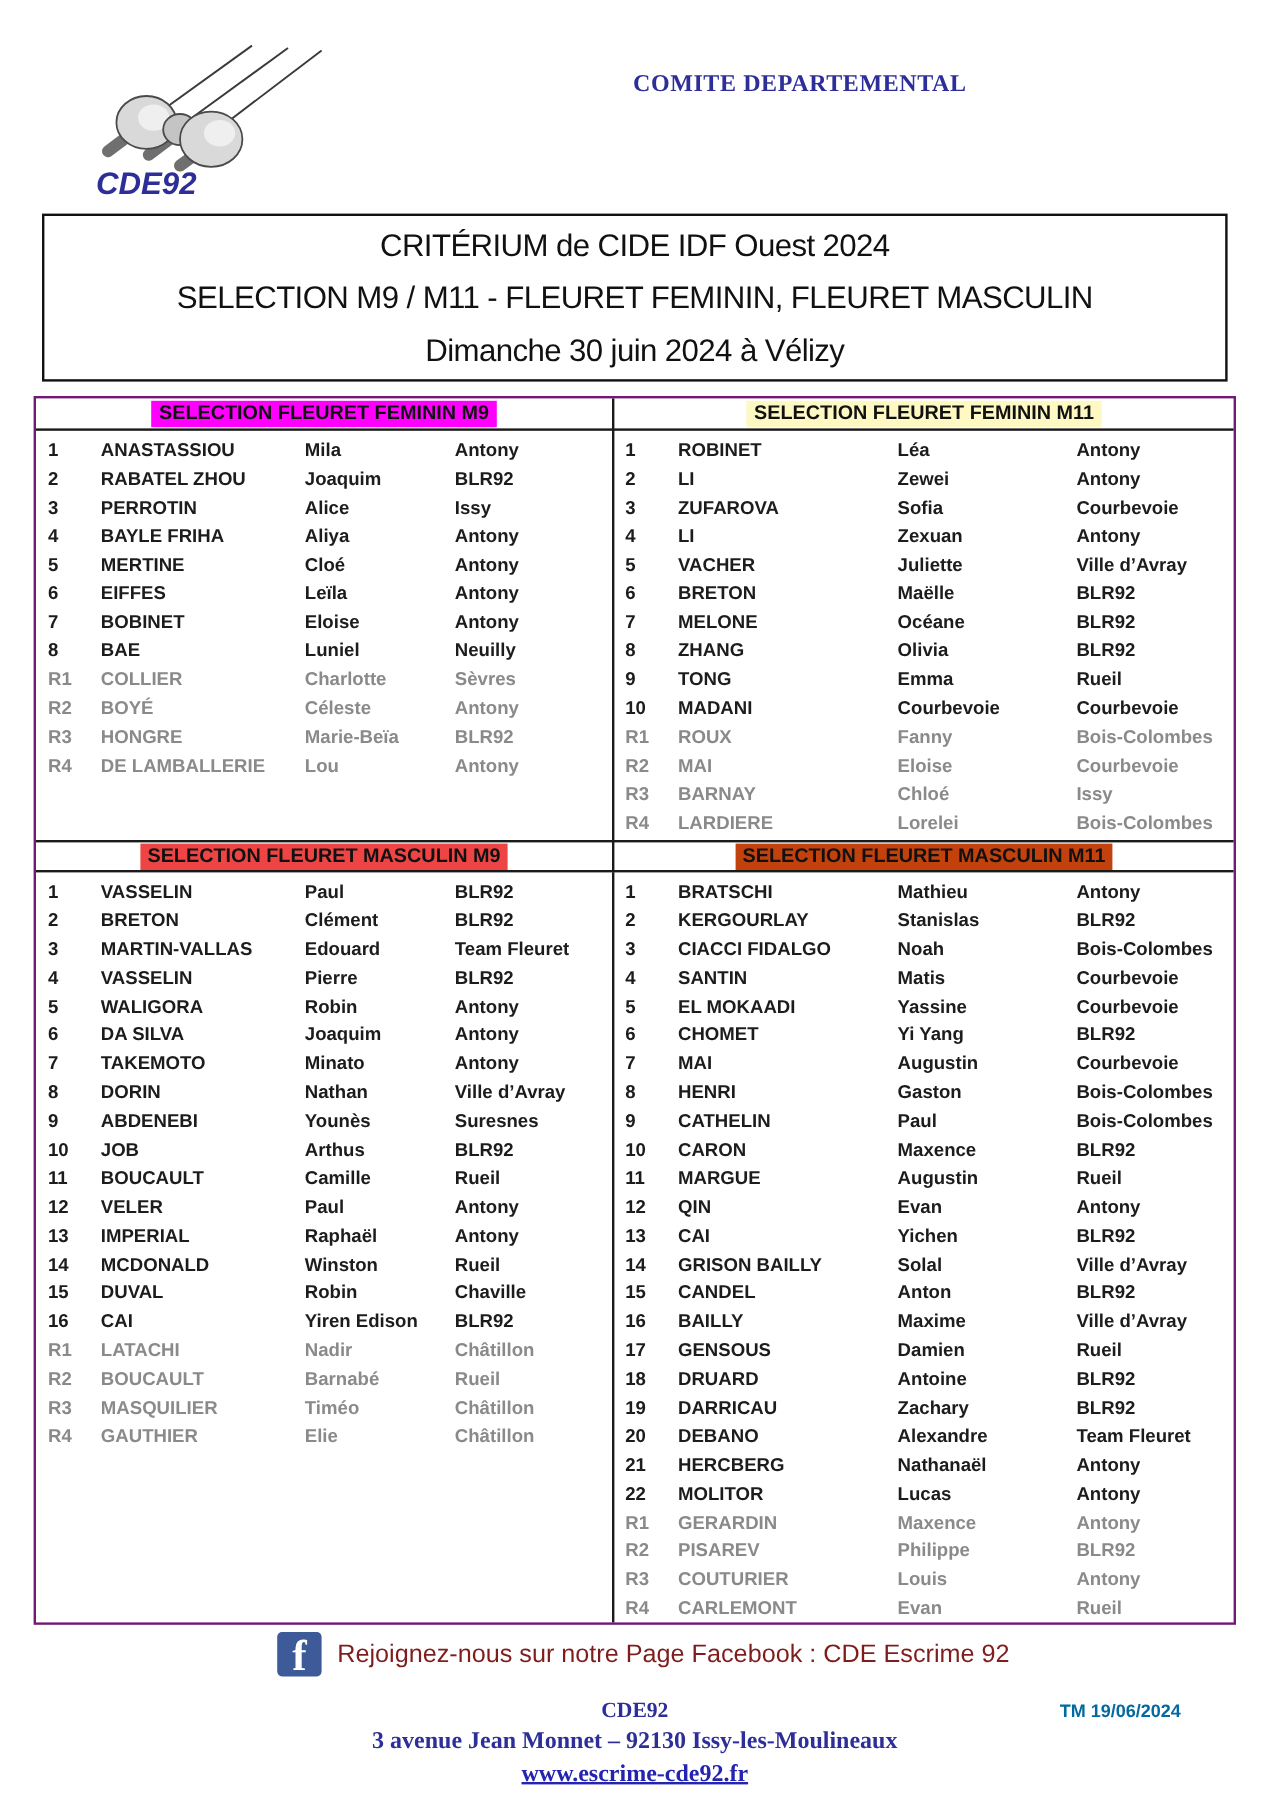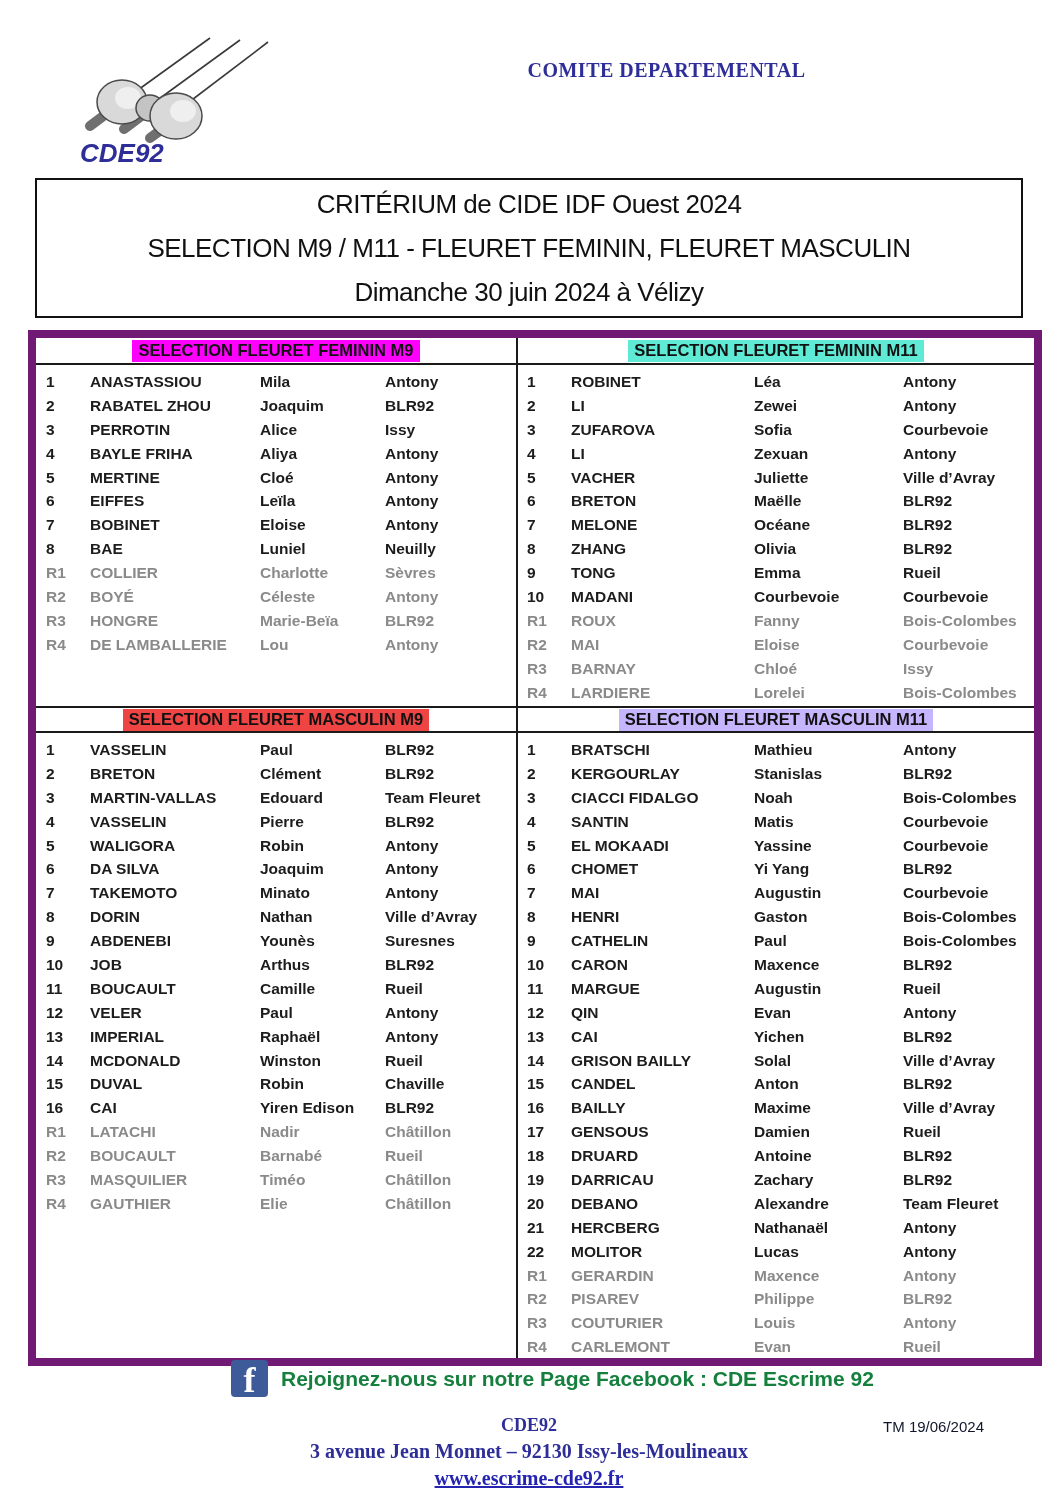--- a/index.html
+++ b/index.html
@@ -16,21 +16,21 @@
   }
   
   .title-box{
     position:absolute;left:35px;top:178px;width:984px;height:134px;
     border:2px solid #111;text-align:center;
     font-size:26px;line-height:44px;color:#111;padding-top:2px;letter-spacing:-.5px;
   }
   
   .main-box{
     position:absolute;left:28px;top:330px;width:998px;height:1020px;
-    border:8px solid #701a75;
+    border:2px solid #701a75;
     display:grid;grid-template-columns:480px 1fr;grid-template-rows:27px 341px 27px auto;
   }
   .cell-right{border-left:2px solid #1a1a1a;}
   .band-cell{
     display:flex;align-items:center;justify-content:center;
     border-bottom:2px solid #1a1a1a;overflow:hidden;
   }
   .band-cell.masc{border-top:2px solid #1a1a1a;}
   .band{
     font-weight:bold;font-size:16.5px;color:#111;padding:1px 6px 2px 6px;white-space:nowrap;
@@ -43,32 +43,32 @@
   .roster.left .row{grid-template-columns:44px 170px 125px auto;padding-left:10px;}
   .roster.right .row{grid-template-columns:44px 183px 149px auto;padding-left:9px;}
   .row.reserve{color:#8a8a8a;}
   
   .fb-row{position:absolute;left:231px;top:1360px;display:flex;align-items:center;gap:13px;}
   .fb-icon{
     width:37px;height:37px;border-radius:4px;background:#3d5a99;color:#fff;
     font-family:"Liberation Serif",serif;font-weight:bold;font-size:36px;
     display:flex;align-items:flex-end;justify-content:center;overflow:hidden;line-height:34px;
   }
-  .fb-text{font-size:21px;color:#15803d;font-weight:bold;}
+  .fb-text{font-size:21px;color:#7f1d1d;}
   
   .footer-center{
     position:absolute;left:0;width:1058px;top:1412px;text-align:center;
     font-family:"Liberation Serif",serif;font-weight:bold;color:#2e2e99;
   }
   .footer-org{font-size:18px;line-height:26px;}
   .footer-address{font-size:20px;line-height:27px;}
   .footer-site{font-size:20px;line-height:27px;}
   .footer-site a{color:#2424b0;text-decoration:underline;}
   .footer-date{
-    position:absolute;right:74px;top:1418px;font-size:15px;font-weight:normal;color:#0f172a;
+    position:absolute;right:74px;top:1418px;font-size:15px;font-weight:bold;color:#0369a1;
   }
 </style>
 </head>
 <body>
 
 <svg class="page-header-logo" viewBox="0 0 240 145">
   <g stroke="#3a3a3a" stroke-width="1.6">
     <line x1="72" y1="72" x2="158" y2="10"></line>
     <line x1="100" y1="76" x2="188" y2="12"></line>
     <line x1="124" y1="84" x2="216" y2="14"></line>
@@ -94,21 +94,21 @@
   <div>CRITÉRIUM de CIDE IDF Ouest 2024</div>
   <div>SELECTION M9 / M11 - FLEURET FEMININ, FLEURET MASCULIN</div>
   <div>Dimanche 30 juin 2024 à Vélizy</div>
 </div>
 
 <div class="main-box">
   <div class="band-cell">
     <span class="band" style="background: rgb(255, 0, 255);">SELECTION FLEURET FEMININ M9</span>
   </div>
   <div class="band-cell cell-right">
-    <span class="band" style="background: #5eead4;">SELECTION FLEURET FEMININ M11</span>
+    <span class="band" style="background: #fef9c3;">SELECTION FLEURET FEMININ M11</span>
   </div>
 
   <div class="roster left">
       <div class="row">
         <span>1</span>
         <span>ANASTASSIOU</span>
         <span>Mila</span>
         <span>Antony</span>
       </div>
       <div class="row">
@@ -262,21 +262,21 @@
         <span>LARDIERE</span>
         <span>Lorelei</span>
         <span>Bois-Colombes</span>
       </div>
     </div>
 
   <div class="band-cell masc">
     <span class="band" style="background: #ef4444;">SELECTION FLEURET MASCULIN M9</span>
   </div>
   <div class="band-cell masc cell-right">
-    <span class="band" style="background: #c4b5fd;">SELECTION FLEURET MASCULIN M11</span>
+    <span class="band" style="background: #c2410c;">SELECTION FLEURET MASCULIN M11</span>
   </div>
 
   <div class="roster left">
       <div class="row">
         <span>1</span>
         <span>VASSELIN</span>
         <span>Paul</span>
         <span>BLR92</span>
       </div>
       <div class="row">

